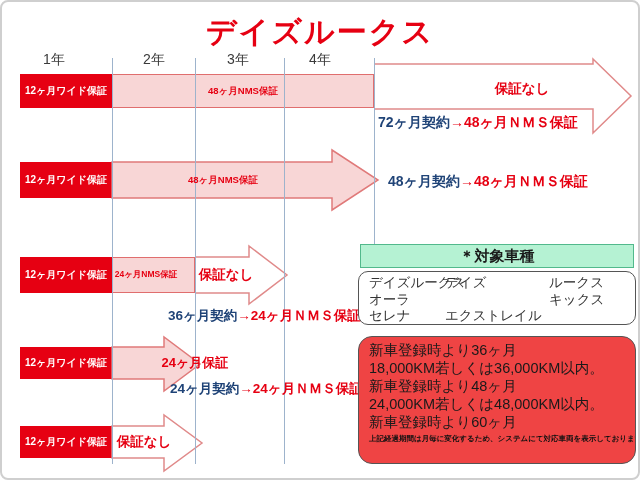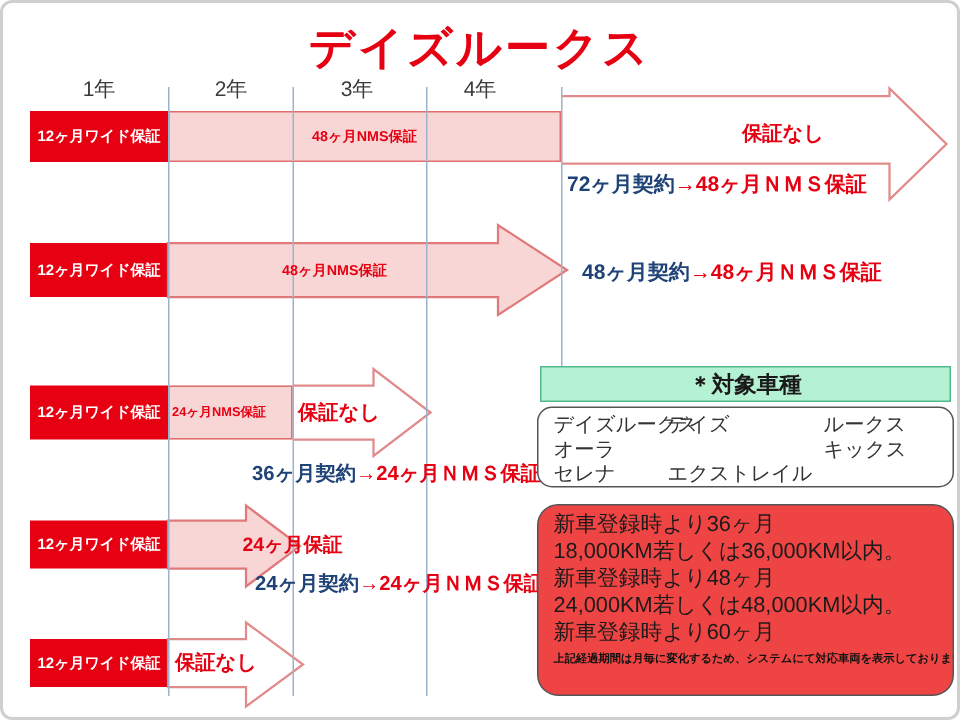--- a/index.html
+++ b/index.html
@@ -61,21 +61,21 @@
   .cond-line{font-size:14.5px;line-height:18px;color:#1a1a1a;white-space:nowrap;}
   .cond-foot{font-size:7.5px;font-weight:bold;color:#111;white-space:nowrap;margin-top:3px;}
 </style>
 </head>
 <body>
 
 <div class="page">
 
   <div class="abs title">デイズルークス</div>
 
-  <div class="abs year-label" style="left:64px;">1年</div>
+  <div class="abs year-label" style="left:52px;">1年</div>
   <div class="abs year-label" style="left:152px;">2年</div>
   <div class="abs year-label" style="left:236px;">3年</div>
   <div class="abs year-label" style="left:318px;">4年</div>
 
   <div class="abs vline" style="left:110px;top:56px;height:406px;"></div>
   <div class="abs vline" style="left:193px;top:56px;height:406px;"></div>
   <div class="abs vline" style="left:282px;top:56px;height:406px;"></div>
   <div class="abs vline" style="left:372px;top:56px;height:186px;"></div>
 
   <div class="abs bar-red" style="top:72px;height:34px;">12ヶ月ワイド保証</div>

